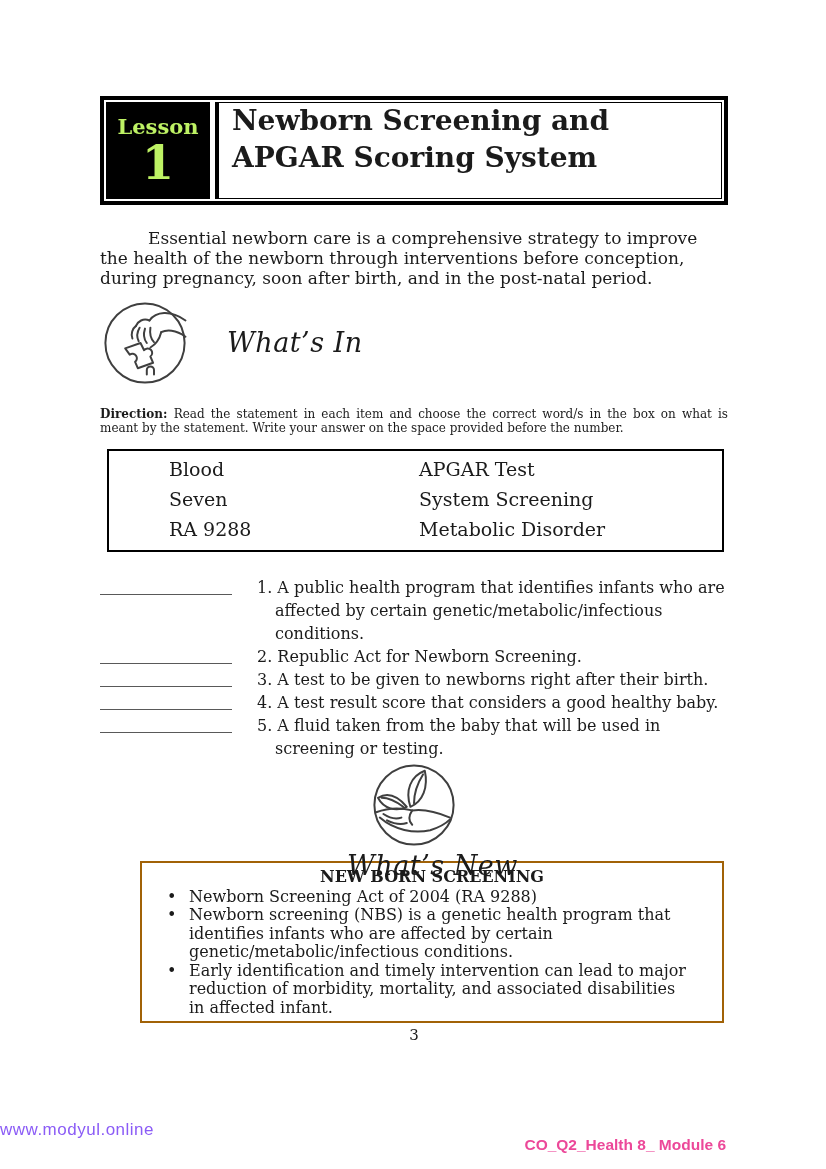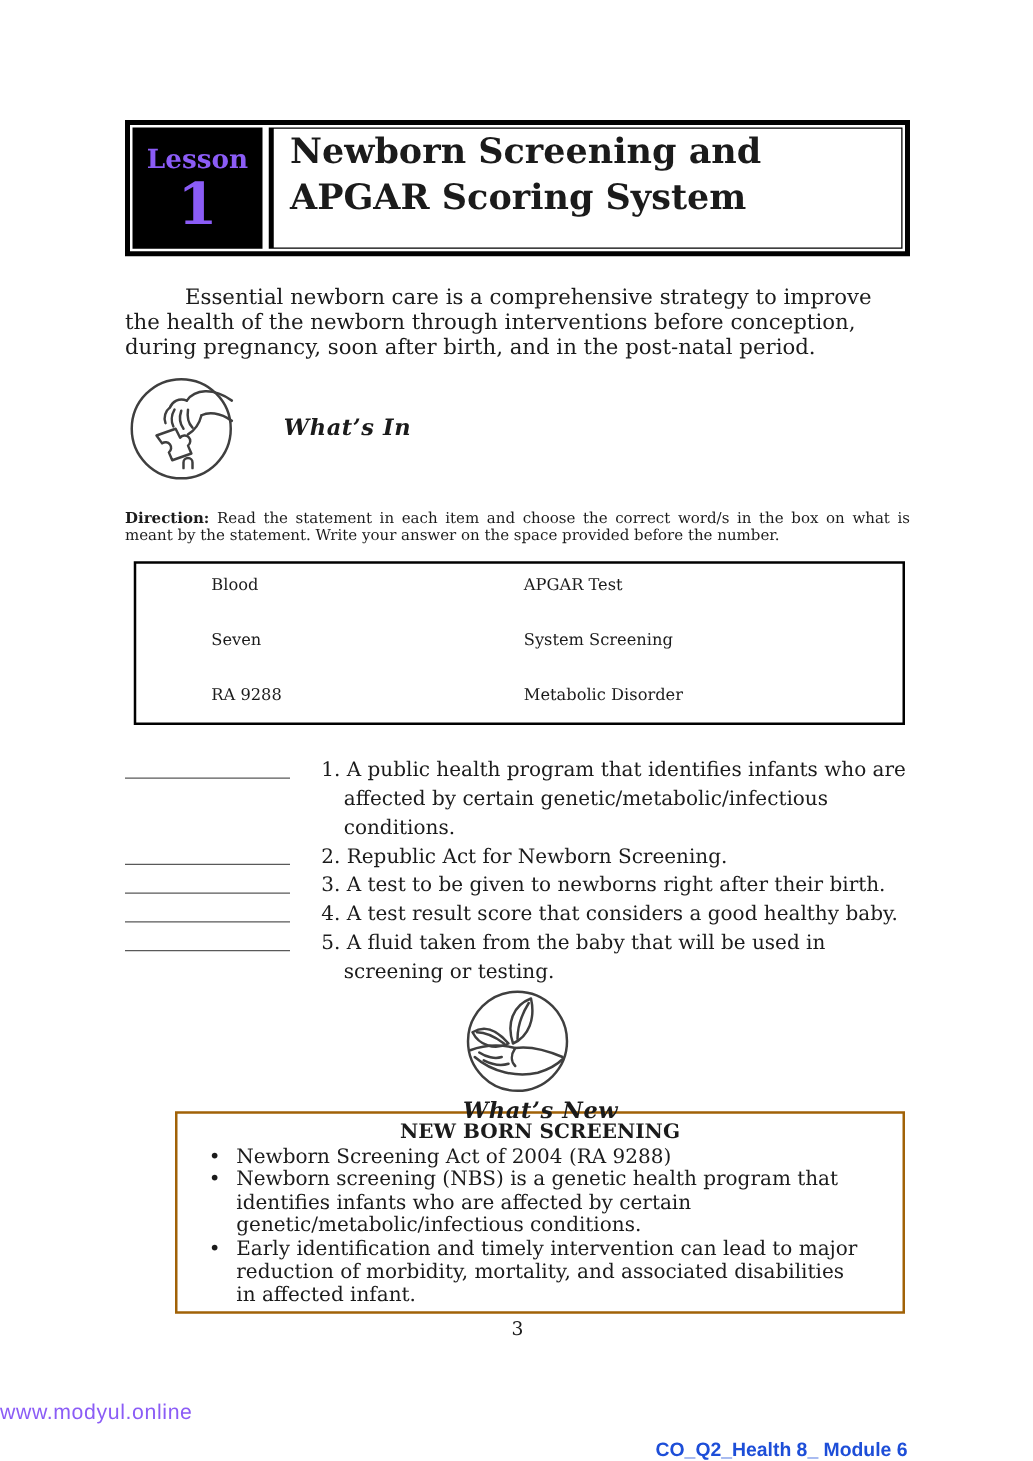--- a/index.html
+++ b/index.html
@@ -6,50 +6,50 @@
   .page {
     position:relative; width:826px; height:1169px; background:#ffffff;
     font-family:"DejaVu Serif", serif; color:#1b1b1b; overflow:hidden;
   }
   .content { position:absolute; left:100px; top:96px; width:628px; }
 
   
   .header-outer { border:4px solid #000; padding:2px; }
   .header-inner { display:flex; height:97px; }
   .lesson-box {
-    width:104px; background:#000; color:#8b5cf6; text-align:center;
+    width:104px; background:#000; color:#bef264; text-align:center;
     display:flex; flex-direction:column; justify-content:center; flex:none;
   }
   .lesson-label { font-size:21px; font-weight:bold; line-height:1.1; }
   .lesson-number { font-size:46px; font-weight:bold; line-height:1.0; margin-top:1px; }
   .title-box {
     flex:1; margin-left:5px; border:1px solid #000; border-left:4px solid #000;
     display:flex; padding-left:13px;
   }
   .header-title { font-size:28px; font-weight:bold; line-height:1.32; white-space:pre-line; }
 
   
   .intro { margin:24px 0 0; font-size:17px; line-height:1.17; text-indent:48px; text-align:left; }
 
   
   .whats-row { margin-top:9px; display:flex; align-items:center; height:90px; }
   .whats-row.second { margin-top:0;flex-direction:column; }
   .icon-circle { width:90px; height:90px; flex:none; }
   .icon-circle svg { width:90px; height:90px; display:block; }
-  .whats-heading { margin-left:37px; font-size:18px; font-weight:bold; font-style:italic; letter-spacing:0.5px; }
+  .whats-heading { margin-left:37px; font-size:27px; font-weight:normal; font-style:italic; letter-spacing:0.5px; }
 
   
   .direction { margin:19px 0 0; font-size:12px; line-height:1.19; text-align:justify; }
   .direction b { font-weight:bold; }
 
   
   .word-box {
     margin-top:14px; margin-left:7px; margin-right:4px; border:2px solid #000;
     padding:8px 0 11px 60px; display:grid; grid-template-columns:250px 1fr;
-    row-gap:24px; font-size:13px; line-height:20px;
+    row-gap:10px; font-size:19px; line-height:20px;
   }
 
   
   .items { margin-top:24px; font-size:16px; line-height:23px; }
   .item { display:flex; align-items:flex-start;gap:20px; }
   .blank { flex:0 0 132px; height:18px; border-bottom:1px solid #595959; margin-right:5px; }
   .item-text { white-space:pre-line; padding-left:18px; text-indent:-18px; }
 
   
   .nbs-box {
@@ -62,21 +62,21 @@
   .nbs-list li::before { content:"\2022"; position:absolute; left:11px; top:0; }
 
   
   .page-number { margin-top:3px; text-align:center; font-size:15px; }
   .watermark {
     position:absolute; left:0; top:1120px; width:826px; text-align:left;
     font-family:"Liberation Sans", sans-serif; font-size:17px; color:#8b5cf6; letter-spacing:0.5px;
   }
   .module-label {
     position:absolute; right:100px; top:1136px;
-    font-family:"Liberation Sans", sans-serif; font-size:15.5px; font-weight:bold; color:#1d4ed8;margin-top:16px;
+    font-family:"Liberation Sans", sans-serif; font-size:15.5px; font-weight:bold; color:#ec4899;
   }
   .lineart { fill:none; stroke:#3f3f3f; stroke-width:2.2; stroke-linecap:round; stroke-linejoin:round; }
 </style>
 </head>
 <body>
 
 <div class="page">
   <div class="content">
 
     <div class="header-outer">

